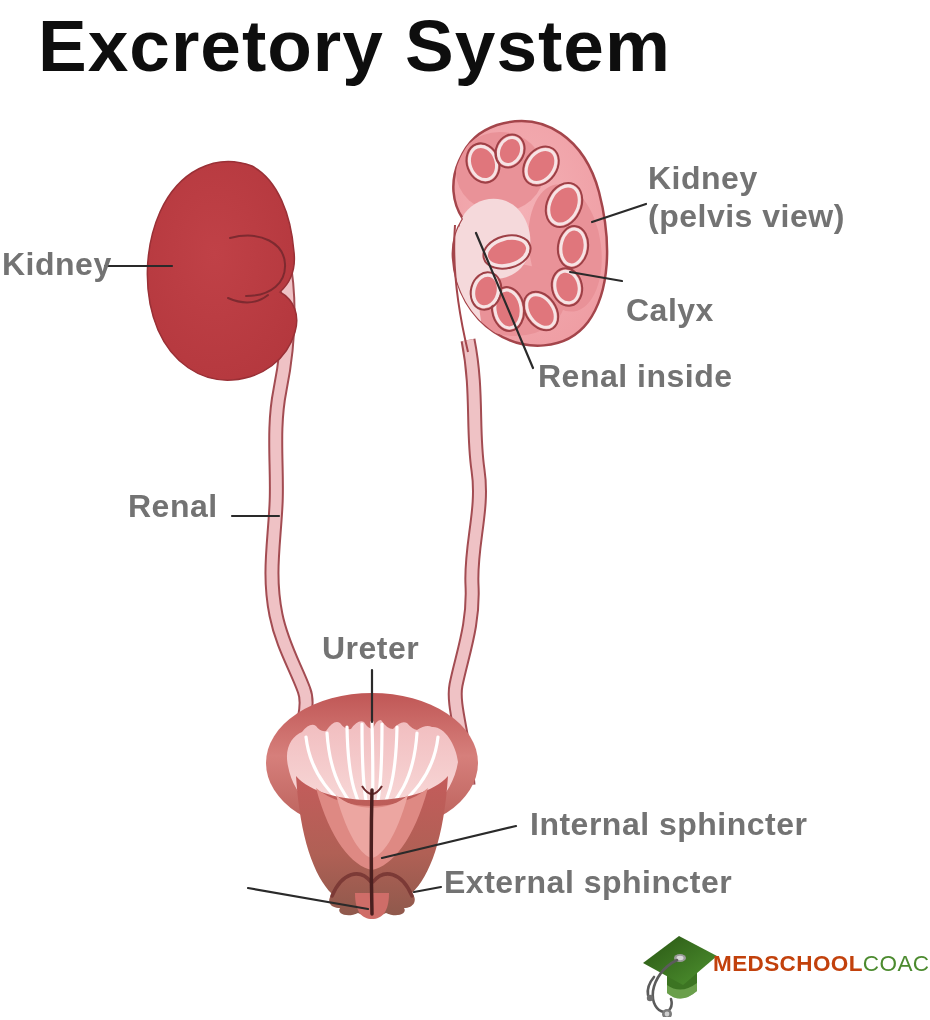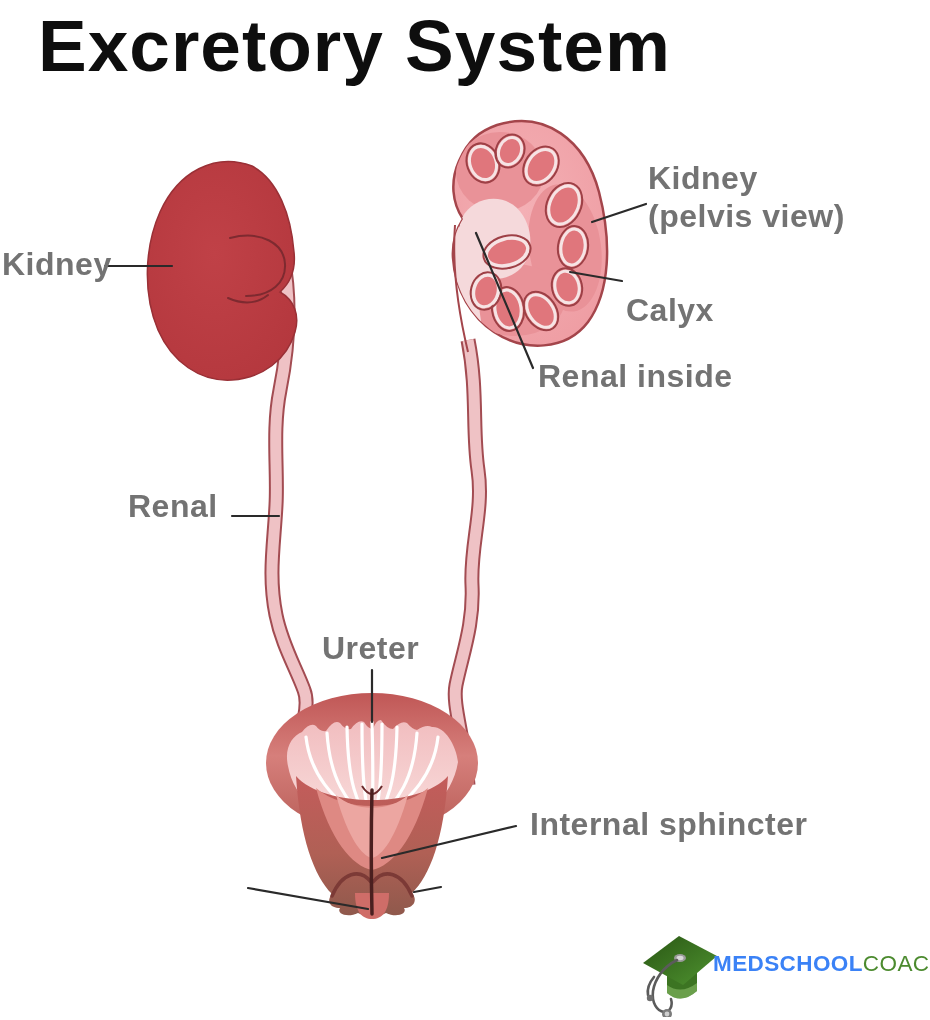--- a/index.html
+++ b/index.html
@@ -16,21 +16,21 @@
   .lbl-renal-pelvis{left:538px;top:358px;}
   .lbl-ureter{left:128px;top:488px;}
   .lbl-bladder{left:322px;top:630px;}
   .lbl-internal{left:523px;top:806px;margin-left:7px;}
   .lbl-external{left:444px;top:864px;}
   .lbl-urethra{left:148px;top:864px;}
   .logo{position:absolute;left:637px;top:925px;width:290px;height:92px;}
   .logo-icon{position:absolute;left:0;top:0;width:86px;height:92px;}
   .logo-text{position:absolute;left:76px;top:26px;font-size:22.5px;letter-spacing:.4px;
              white-space:nowrap;}
-  .logo-med{font-weight:800;color:#3b82f6;}
+  .logo-med{font-weight:800;color:#c2410c;}
   .logo-coach{font-weight:400;color:#4c8b2f;}
 </style>
 </head>
 <body>
 
 <div class="canvas">
 
   <svg class="art" viewBox="0 0 930 1020">
     <defs>
       <linearGradient id="gWall" x1="0" y1="0" x2="0" y2="1">
@@ -206,20 +206,21 @@
   <div class="label lbl-kidney">Kidney</div>
   <div class="label lbl-kidney-inside">
     <div>Kidney</div>
     <div>(pelvis view)</div>
   </div>
   <div class="label lbl-calyx">Calyx</div>
   <div class="label lbl-renal-pelvis">Renal inside</div>
   <div class="label lbl-ureter">Renal</div>
   <div class="label lbl-bladder">Ureter</div>
   <div class="label lbl-internal">Internal sphincter</div>
+  <div class="label lbl-external">External sphincter</div>
 
   <div class="logo">
     <svg class="logo-icon" viewBox="0 0 86 92">
       <path d="M 30 50 L 30 68 Q 44 80 60 66 L 60 46 Z" fill="#3c7422"></path>
       <path d="M 30 50 L 30 68 Q 44 80 60 66 L 60 58 Q 44 70 30 60 Z" fill="#8fc26e" opacity="0.55"></path>
       <polygon points="6,38 42,11 80,31 46,60" fill="url(#gCap)"></polygon>
       <ellipse cx="43" cy="33" rx="6" ry="4" fill="#9a9a9a"></ellipse>
       <ellipse cx="43" cy="33" rx="3.5" ry="2.2" fill="#d8d8d8"></ellipse>
       <g fill="none" stroke="#5b5b5b" stroke-width="2.6" stroke-linecap="round">
         <path d="M 40 35 C 26 42 18 54 16 66 C 14.5 78 20 86 27 87"></path>

